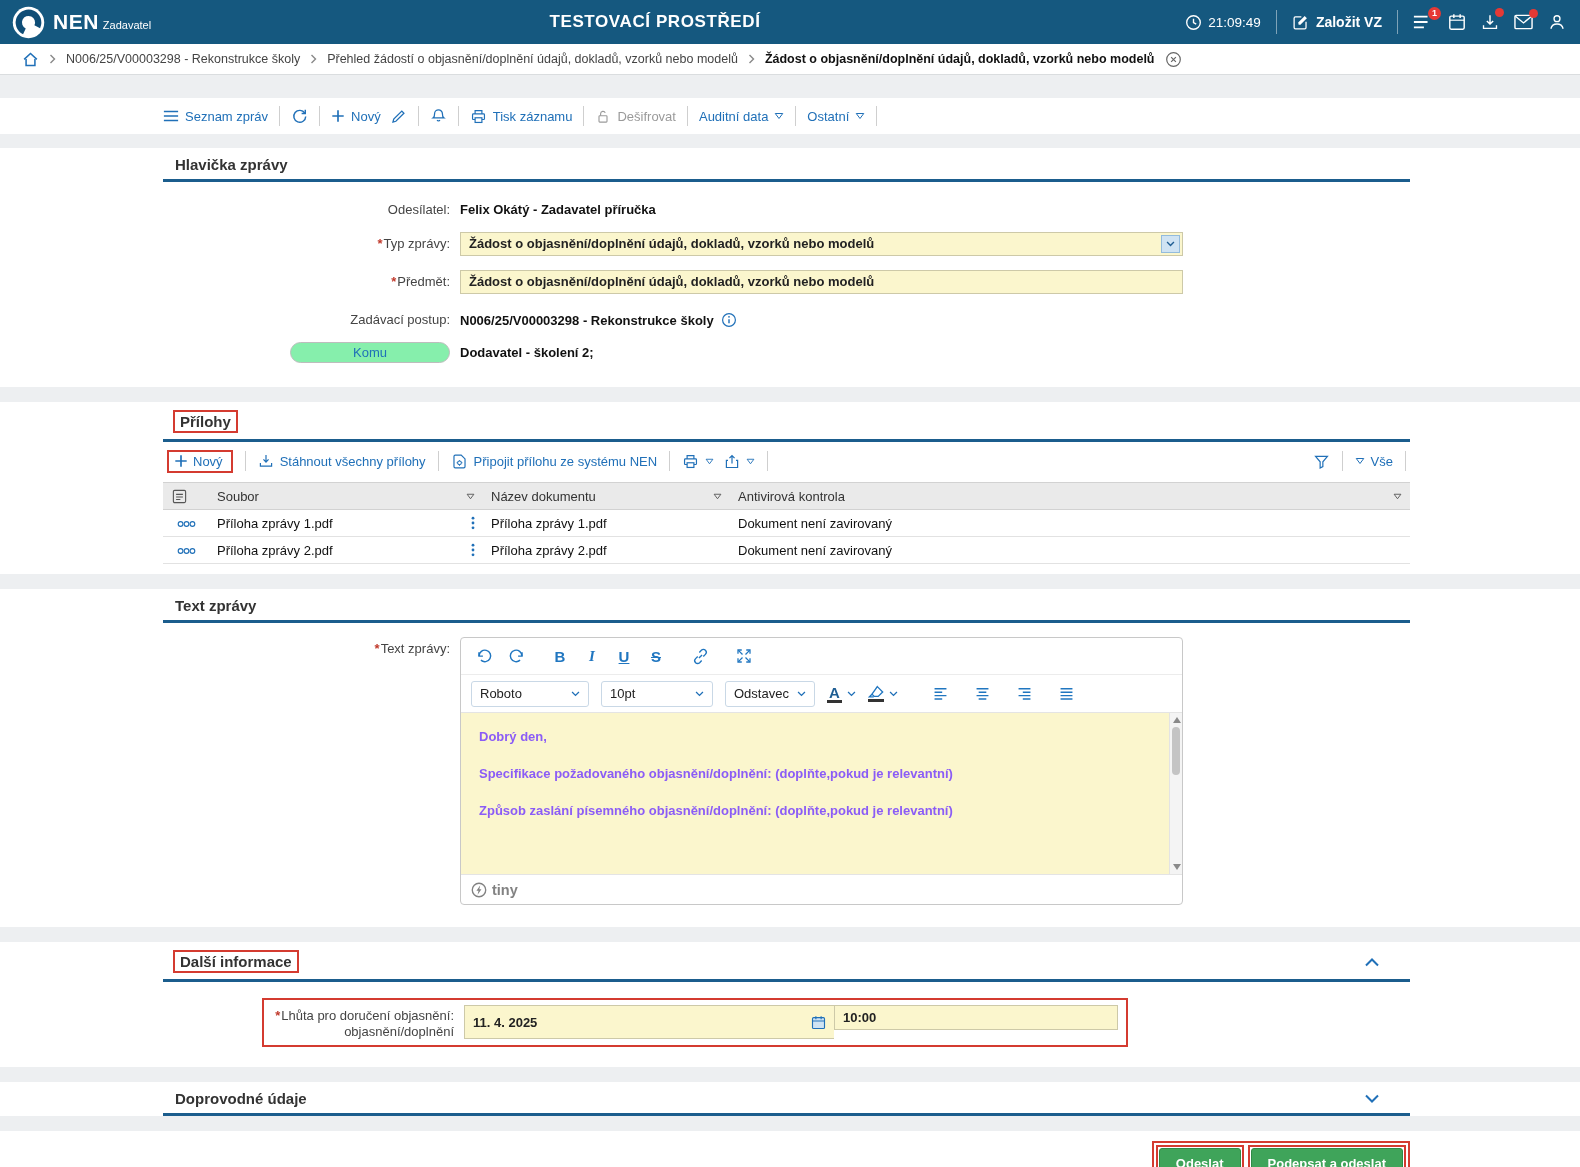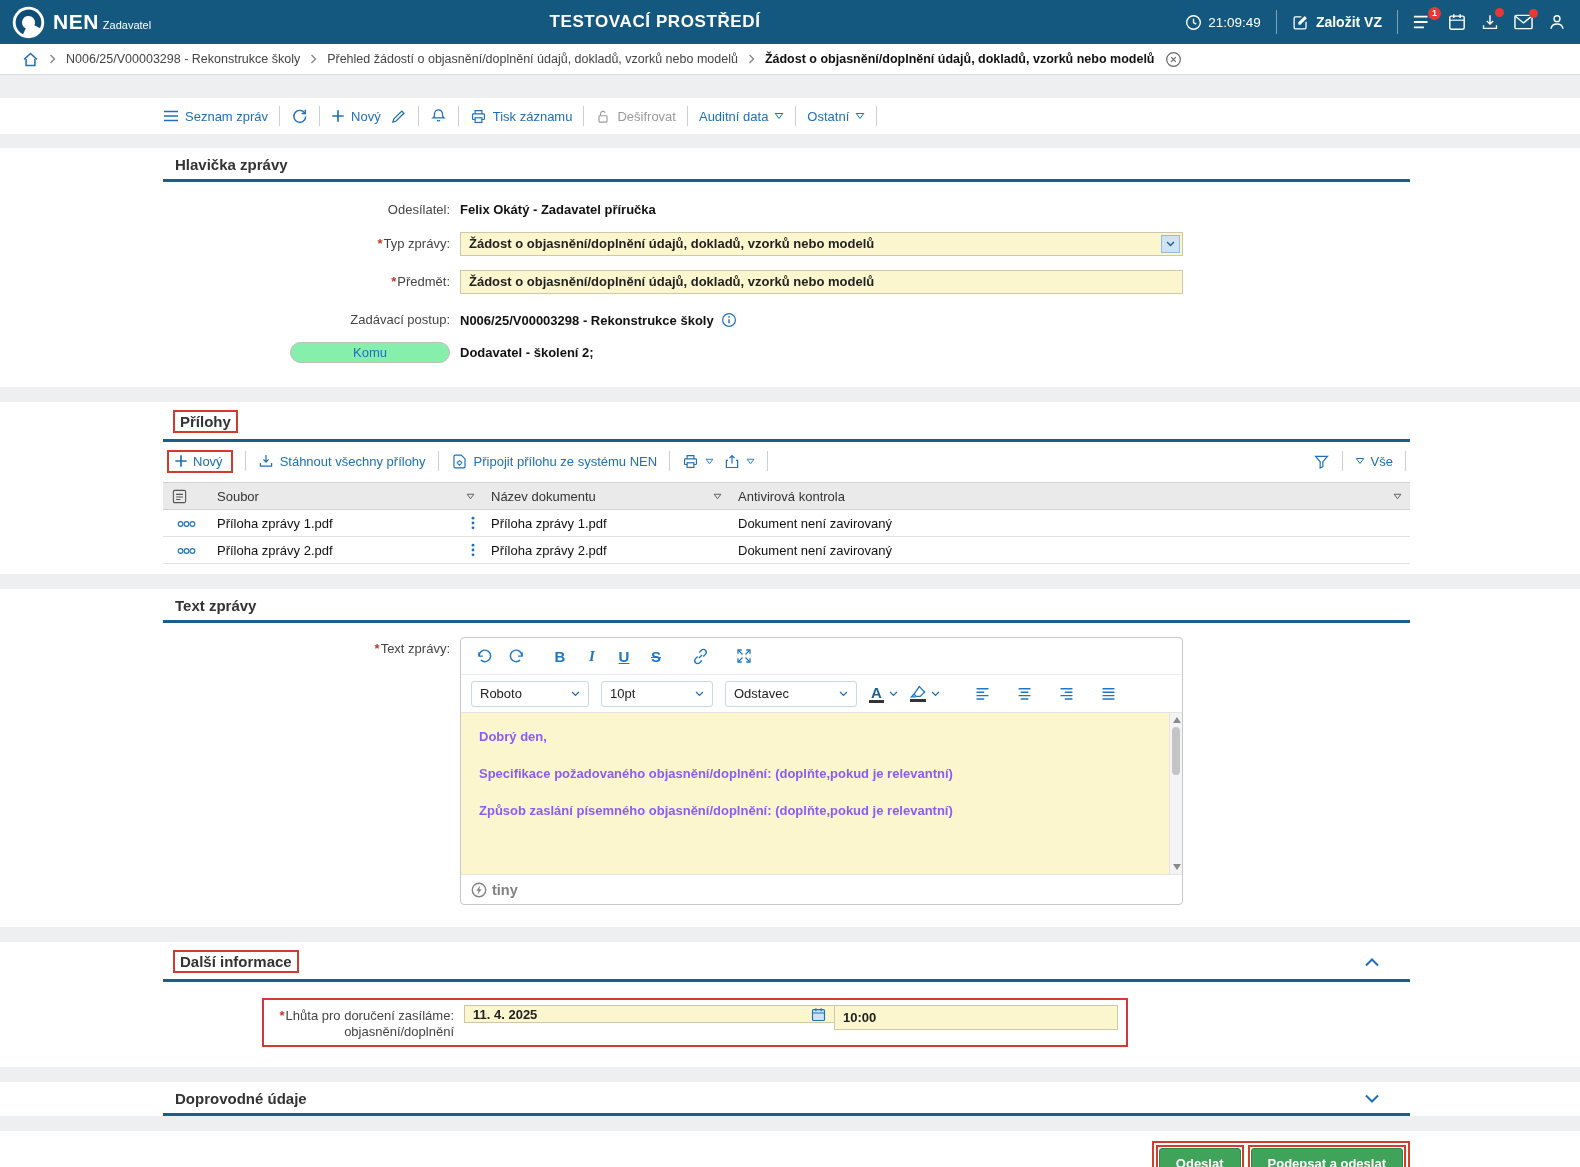--- a/index.html
+++ b/index.html
@@ -110,42 +110,42 @@
   .ed-btn {
     min-width:30px; height:28px; display:flex; align-items:center; justify-content:center;
     color:#2076C0; font-weight:bold; font-size:15px; cursor:pointer; border-radius:3px;
   }
   .ed-row2 { height:38px; display:flex; align-items:center; gap:12px; padding:0 10px; border-top:1px solid #ECECEC; }
   .ed-select {
     height:26px; border:1px solid #C9D8E6; border-radius:3px;
     display:flex; align-items:center; justify-content:space-between;
     padding:0 8px; color:#222; cursor:pointer;
   }
-  .w-roboto { width:118px; } .w-size { width:112px; } .w-block { width:132px; }
+  .w-roboto { width:118px; } .w-size { width:112px; } .w-block { width:90px; }
   .ed-color { display:flex; align-items:center; gap:5px; cursor:pointer; }
   .A-icon { font-weight:bold; font-size:15px; color:#1F5E93; border-bottom:3px solid #333; line-height:15px; padding:0 2px; }
   .ed-content { position:relative; background:#FBF6CD; height:162px; border-top:1px solid #E4E4E4; padding:16px 34px 0 18px; overflow:hidden; }
   .ed-content p { margin:0 0 21px 0; font-weight:bold; font-size:13px; color:#8b5cf6; line-height:16px; }
   .sbar { position:absolute; top:0; right:0; bottom:0; width:13px; background:#F4F4F4; border-left:1px solid #E3E3E3; }
   .sb-arrow { position:absolute; left:3px; width:0; height:0; border-left:4px solid transparent; border-right:4px solid transparent; }
   .sb-up { top:4px; border-bottom:6px solid #8A8A8A; }
   .sb-down { bottom:4px; border-top:6px solid #8A8A8A; }
   .sb-thumb { position:absolute; top:14px; left:2px; width:8px; height:48px; background:#C4C4C4; border-radius:4px; }
   .ed-footer { height:30px; display:flex; align-items:center; gap:5px; padding:0 10px; border-top:1px solid #E4E4E4; }
   .tiny-txt { color:#828282; font-weight:bold; font-size:14.5px; }
 
   
   .lhuta-redbox {
     margin-left:99px; border:2px solid #D43B30; padding:5px 8px;
     display:flex; align-items:flex-start; gap:10px; width:fit-content;
   }
   .lhuta-label { width:182px; text-align:right; color:#444; line-height:16px; padding-top:3px; }
   .dt-wrap { display:flex; }
   .date-part {
-    width:370px; height:18px; background:#FBF6CD; border:1px solid #CDC9A8; border-right:none;
+    width:370px; height:34px; background:#FBF6CD; border:1px solid #CDC9A8; border-right:none;
     display:flex; align-items:center; padding:0 8px; font-weight:bold; justify-content:space-between;
   }
   .time-part {
     width:284px; height:25px; background:#FBF6CD; border:1px solid #CDC9A8;
     display:flex; align-items:center; padding:0 8px; font-weight:bold;
   }
 
   
   .footer-section { background:#fff; padding:10px 0 30px 0; min-height:70px; }
   .footer-inner { width:1247px; margin-left:163px; display:flex; justify-content:flex-end; }
@@ -728,21 +728,21 @@
       <span class="chev-right">
         <svg width="16" height="10" viewBox="0 0 16 10">
             <path d="M2 8.5l6-6 6 6" fill="none" stroke="#2070B8" stroke-width="2"></path>
           </svg>
       </span>
     </div>
     <div class="rule"></div>
     <div style="padding-top:16px;">
       <div class="lhuta-redbox">
         <div class="lhuta-label">
-          <span class="star">*</span><span>Lhůta pro doručení zasíláme:</span><br>
+          <span class="star">*</span><span>Lhůta pro doručení objasnění:</span><br>
           <span>objasnění/doplnění</span>
         </div>
         <div class="dt-wrap">
           <div class="date-part">
             <span>11. 4. 2025</span>
             <span class="cursor" style="display:flex;">
               <svg width="15" height="15" viewBox="0 0 20 20">
                   <rect x="2" y="3.5" width="16" height="14.5" rx="1.5" fill="#CFE3F3" stroke="#2070B8" stroke-width="1.5"></rect>
                   <path d="M2 8h16" stroke="#2070B8" stroke-width="1.3"></path>
                   <path d="M6.5 1.5v4M13.5 1.5v4" stroke="#2070B8" stroke-width="1.5"></path>

